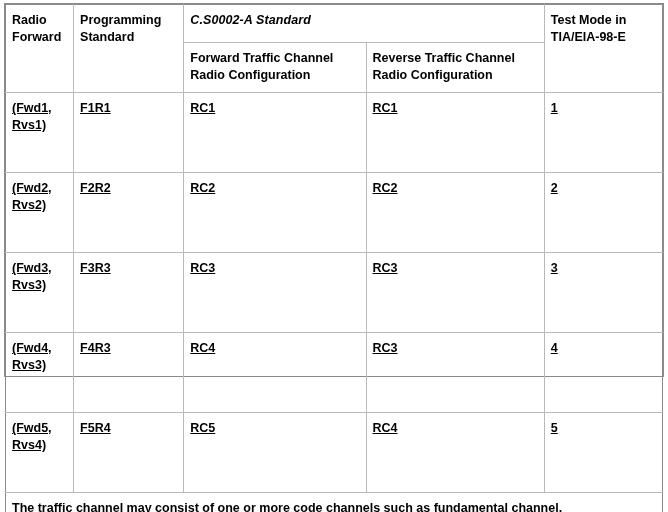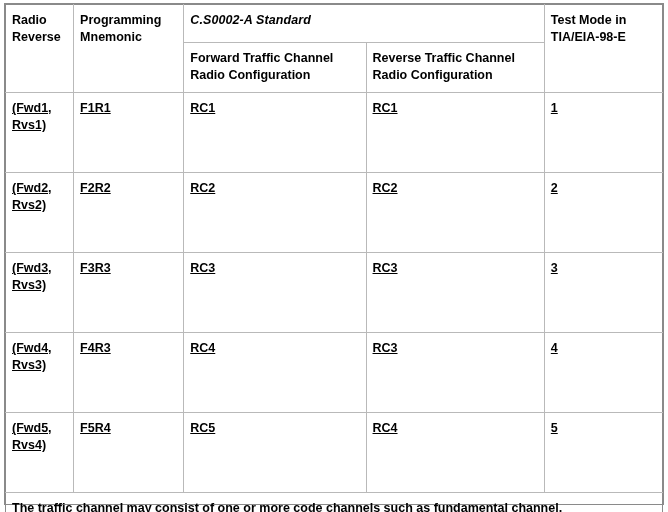--- a/index.html
+++ b/index.html
@@ -12,21 +12,21 @@
     height: 512px;
     font-family: "Liberation Sans", sans-serif;
     color: #000000;
     overflow: hidden;
   }
   .table-wrap {
     position: absolute;
     left: 4px;
     top: 3px;
     width: 660px;
-    height: 502px;
+    height: 374px;
     box-sizing: border-box;
     border: 1px solid #8a8a8a;
     background: #ffffff;
   }
   table.spec {
     border-collapse: collapse;
     width: 100%;
     height: 100%;
     table-layout: fixed;
   }
@@ -92,25 +92,25 @@
       <col class="col-a">
       <col class="col-b">
       <col class="col-c">
       <col class="col-d">
       <col class="col-e">
     </colgroup>
     <tbody>
       <tr>
         <td rowspan="2" class="stack">
           <span>Radio</span>
-          <span>Reverse</span>
+          <span>Forward</span>
         </td>
         <td rowspan="2" class="stack">
           <span>Programming</span>
-          <span>Mnemonic</span>
+          <span>Standard</span>
         </td>
         <td colspan="2" class="hdr-span hdr-title">C.S0002-A Standard</td>
         <td rowspan="2" class="stack">
           <span>Test Mode in</span>
           <span>TIA/EIA-98-E</span>
         </td>
       </tr>
       <tr class="row-head">
         <td class="hdr-sub stack">
           <span>Forward Traffic Channel</span>

